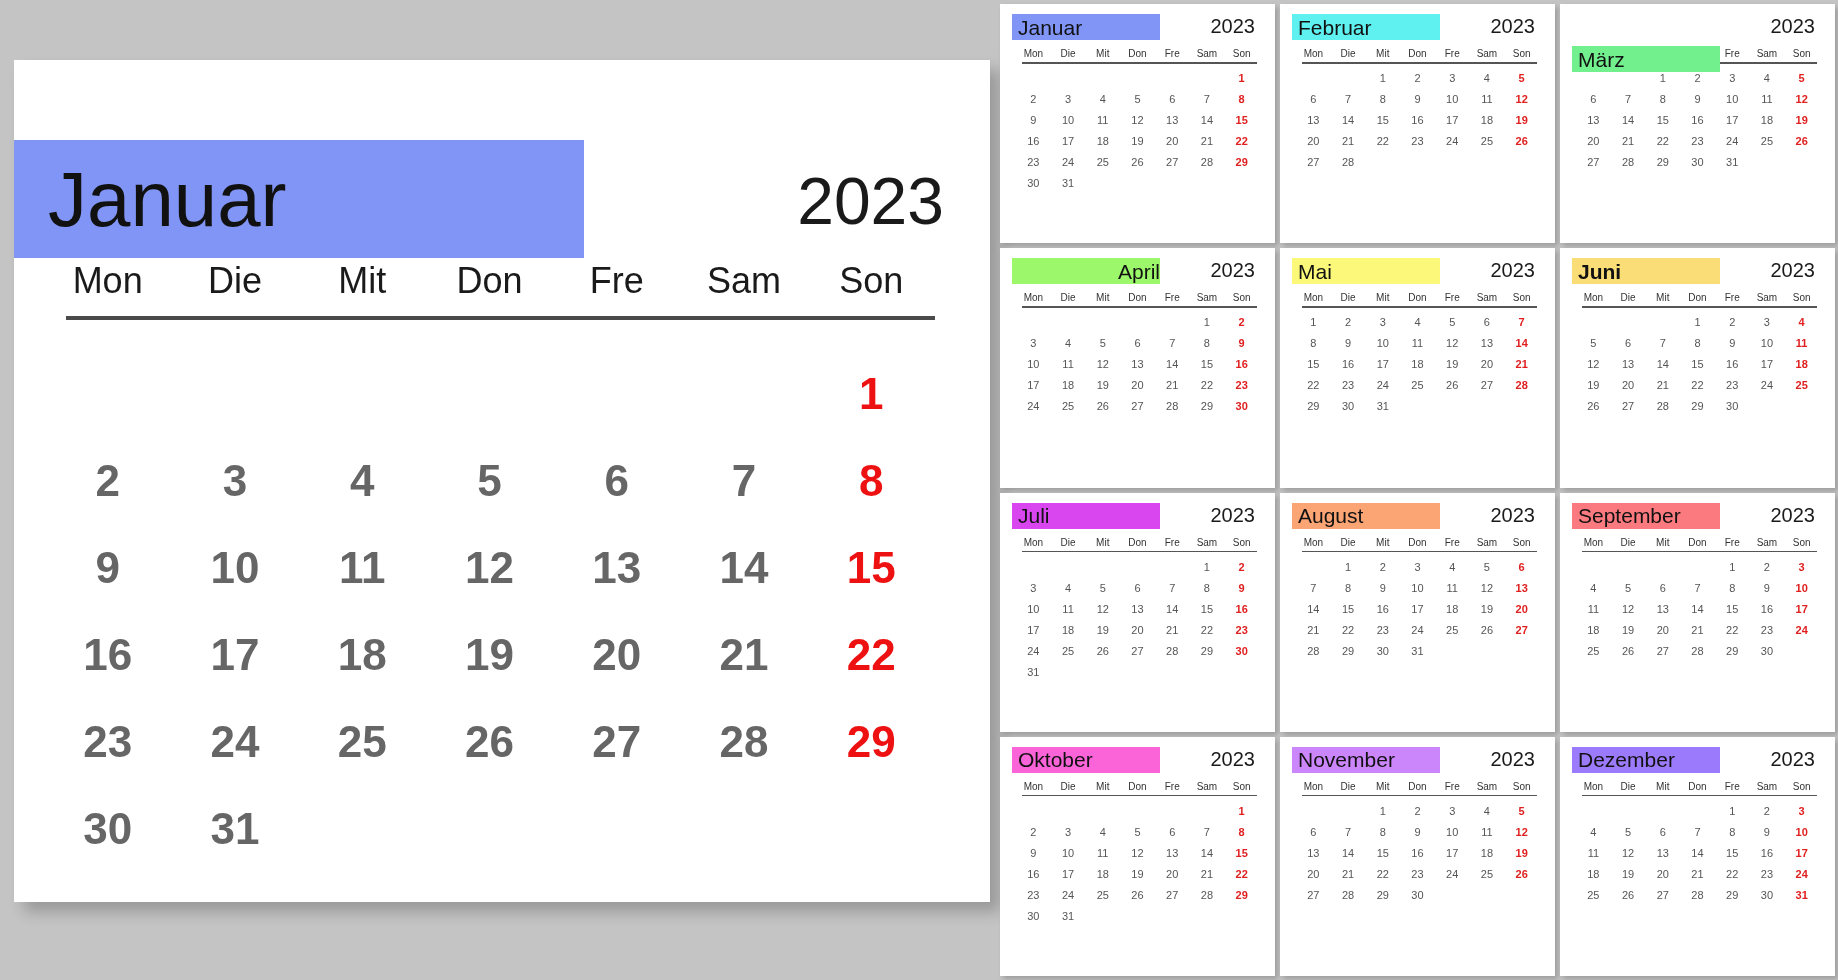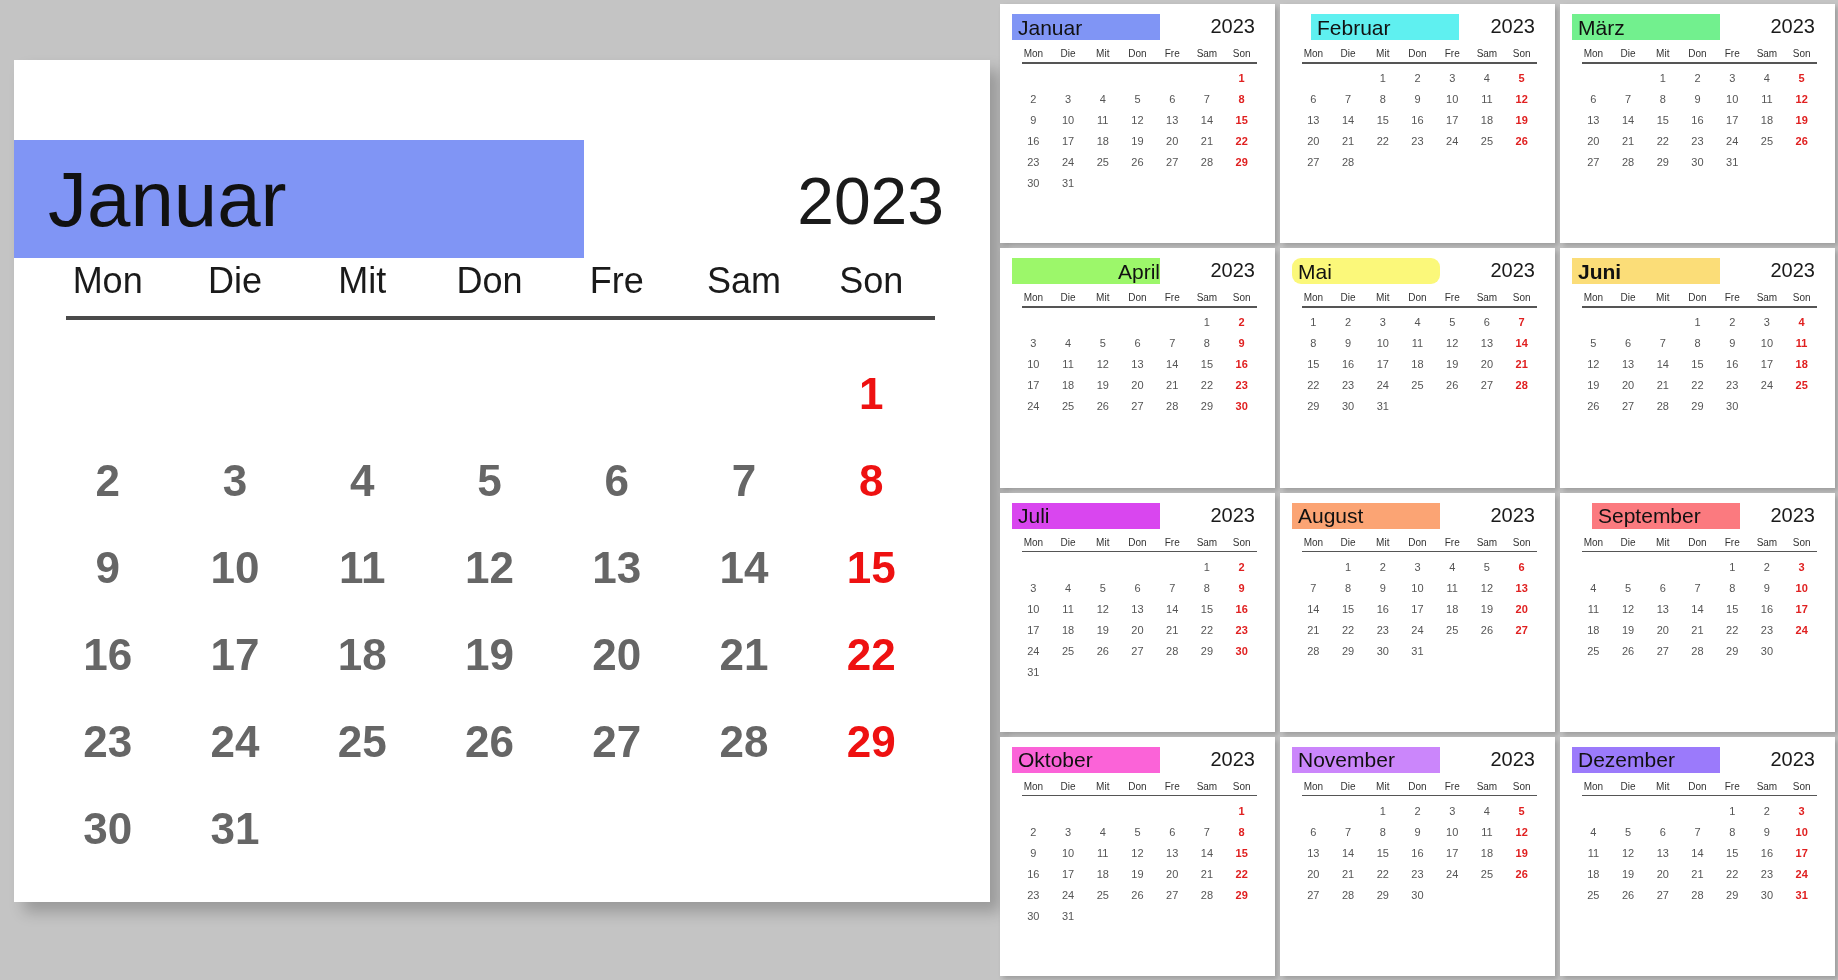--- a/index.html
+++ b/index.html
@@ -304,21 +304,21 @@
         <div class="d">31</div>
         <div class="d empty">&nbsp;</div>
         <div class="d empty">&nbsp;</div>
         <div class="d empty">&nbsp;</div>
         <div class="d empty">&nbsp;</div>
         <div class="d sunday empty">&nbsp;</div>
       </div>
     </div>
     <div class="mini">
       <div class="mini-header">
-        <div class="mini-band" style="background: rgb(95, 240, 240); margin-left: 19px;">
+        <div class="mini-band" style="background: rgb(95, 240, 240);">
           <span class="mini-month">Februar</span>
         </div>
         <span class="mini-year">2023</span>
       </div>
       <div class="mini-weekdays">
         <div>Mon</div>
         <div>Die</div>
         <div>Mit</div>
         <div>Don</div>
         <div>Fre</div>
@@ -366,21 +366,21 @@
         <div class="d empty">&nbsp;</div>
         <div class="d empty">&nbsp;</div>
         <div class="d empty">&nbsp;</div>
         <div class="d empty">&nbsp;</div>
         <div class="d empty">&nbsp;</div>
         <div class="d sunday empty">&nbsp;</div>
       </div>
     </div>
     <div class="mini">
       <div class="mini-header">
-        <div class="mini-band" style="background: rgb(114, 240, 142);">
+        <div class="mini-band" style="background: rgb(114, 240, 142); margin-top: 32px;">
           <span class="mini-month">März</span>
         </div>
         <span class="mini-year">2023</span>
       </div>
       <div class="mini-weekdays">
         <div>Mon</div>
         <div>Die</div>
         <div>Mit</div>
         <div>Don</div>
         <div>Fre</div>
@@ -490,21 +490,21 @@
         <div class="d empty">&nbsp;</div>
         <div class="d empty">&nbsp;</div>
         <div class="d empty">&nbsp;</div>
         <div class="d empty">&nbsp;</div>
         <div class="d empty">&nbsp;</div>
         <div class="d sunday empty">&nbsp;</div>
       </div>
     </div>
     <div class="mini">
       <div class="mini-header">
-        <div class="mini-band" style="background: rgb(251, 248, 122); border-radius: 9px;">
+        <div class="mini-band" style="background: rgb(251, 248, 122);">
           <span class="mini-month">Mai</span>
         </div>
         <span class="mini-year">2023</span>
       </div>
       <div class="mini-weekdays">
         <div>Mon</div>
         <div>Die</div>
         <div>Mit</div>
         <div>Don</div>
         <div>Fre</div>
@@ -738,21 +738,21 @@
         <div class="d empty">&nbsp;</div>
         <div class="d empty">&nbsp;</div>
         <div class="d empty">&nbsp;</div>
         <div class="d empty">&nbsp;</div>
         <div class="d empty">&nbsp;</div>
         <div class="d sunday empty">&nbsp;</div>
       </div>
     </div>
     <div class="mini">
       <div class="mini-header">
-        <div class="mini-band" style="background: rgb(251, 122, 127); margin-left: 20px;">
+        <div class="mini-band" style="background: rgb(251, 122, 127);">
           <span class="mini-month">September</span>
         </div>
         <span class="mini-year">2023</span>
       </div>
       <div class="mini-weekdays">
         <div>Mon</div>
         <div>Die</div>
         <div>Mit</div>
         <div>Don</div>
         <div>Fre</div>

